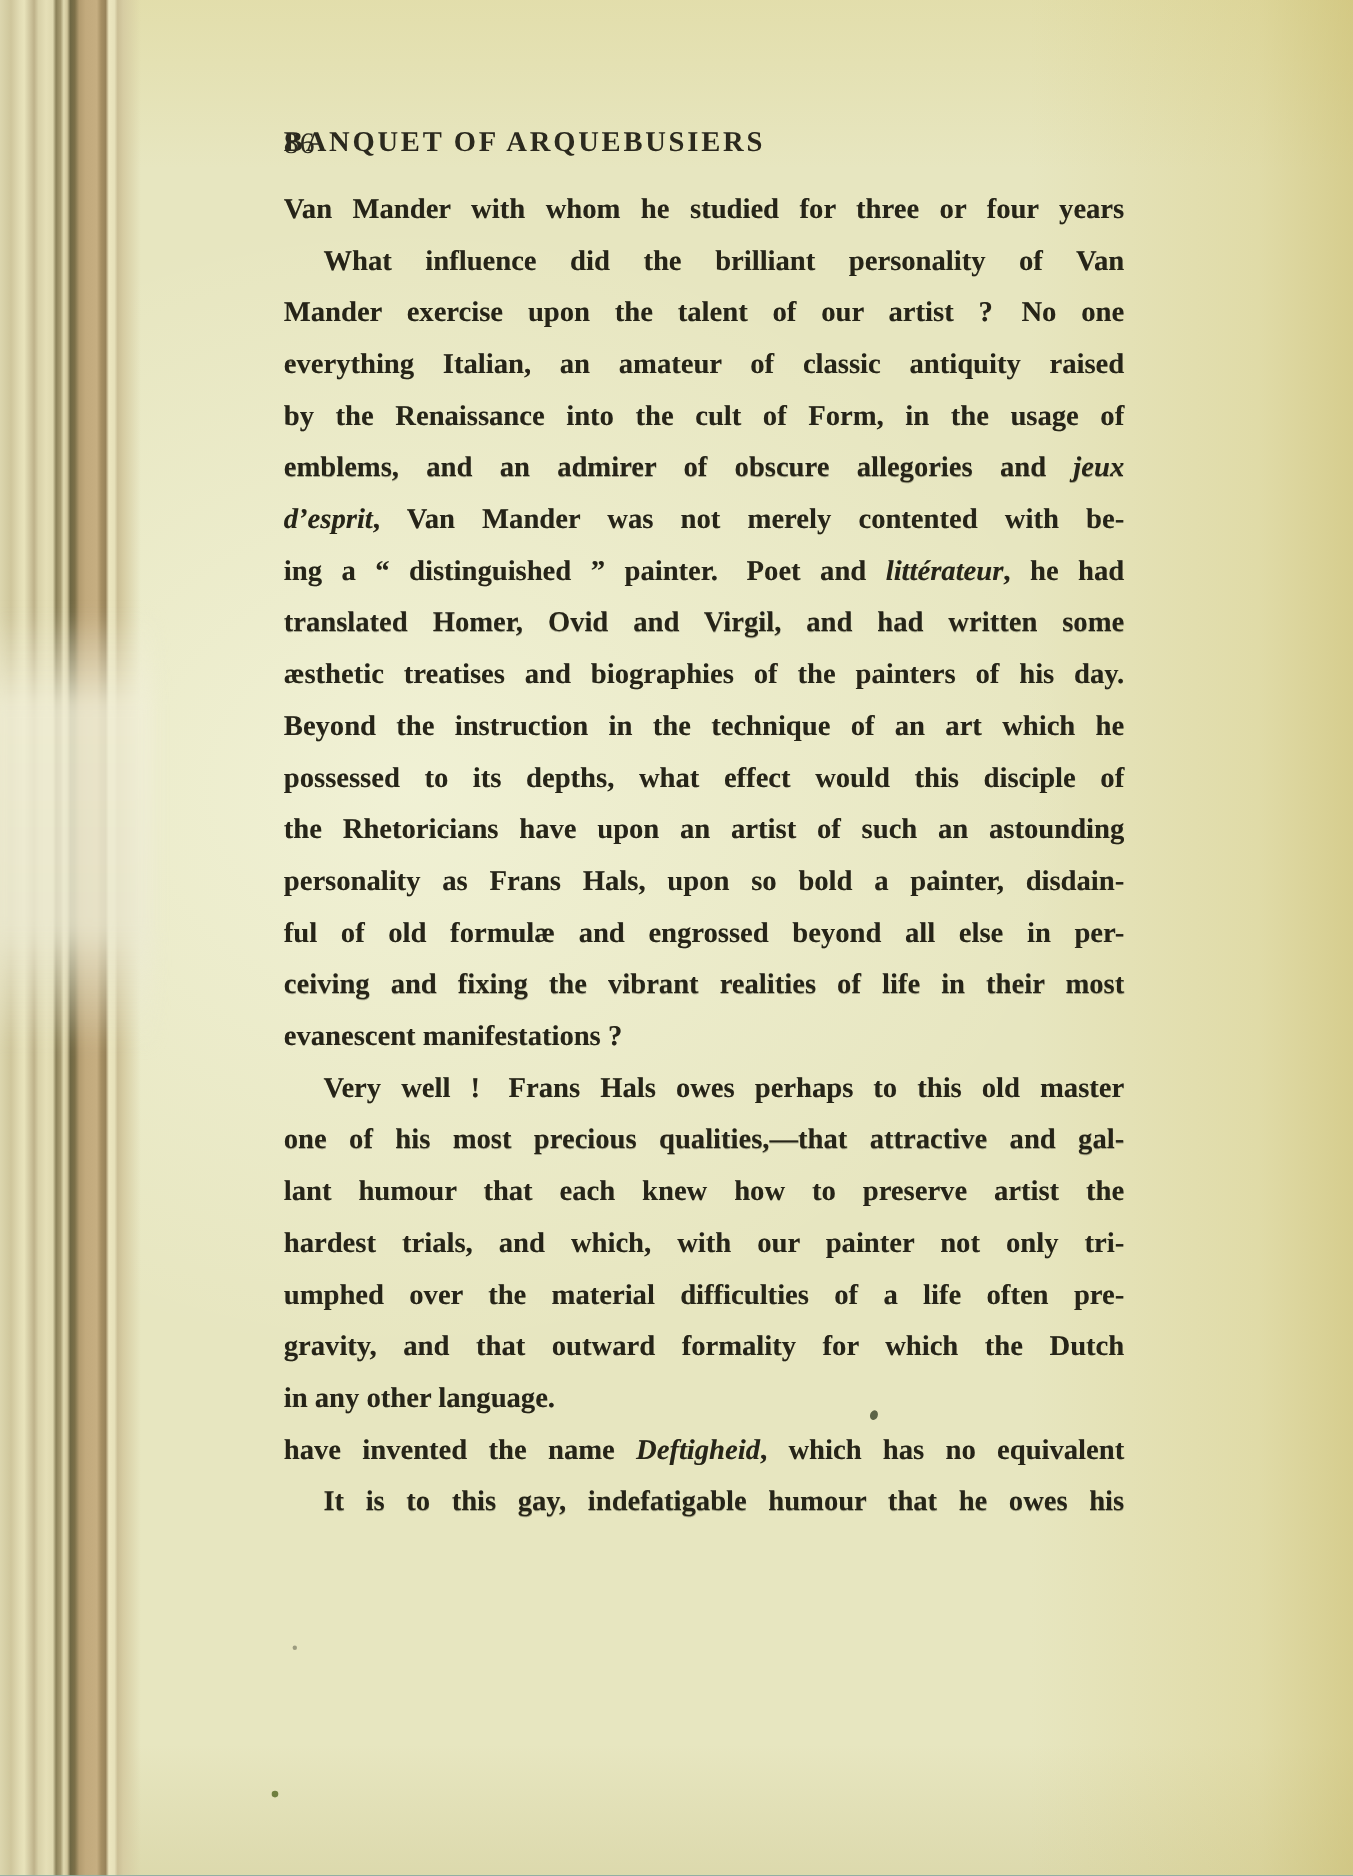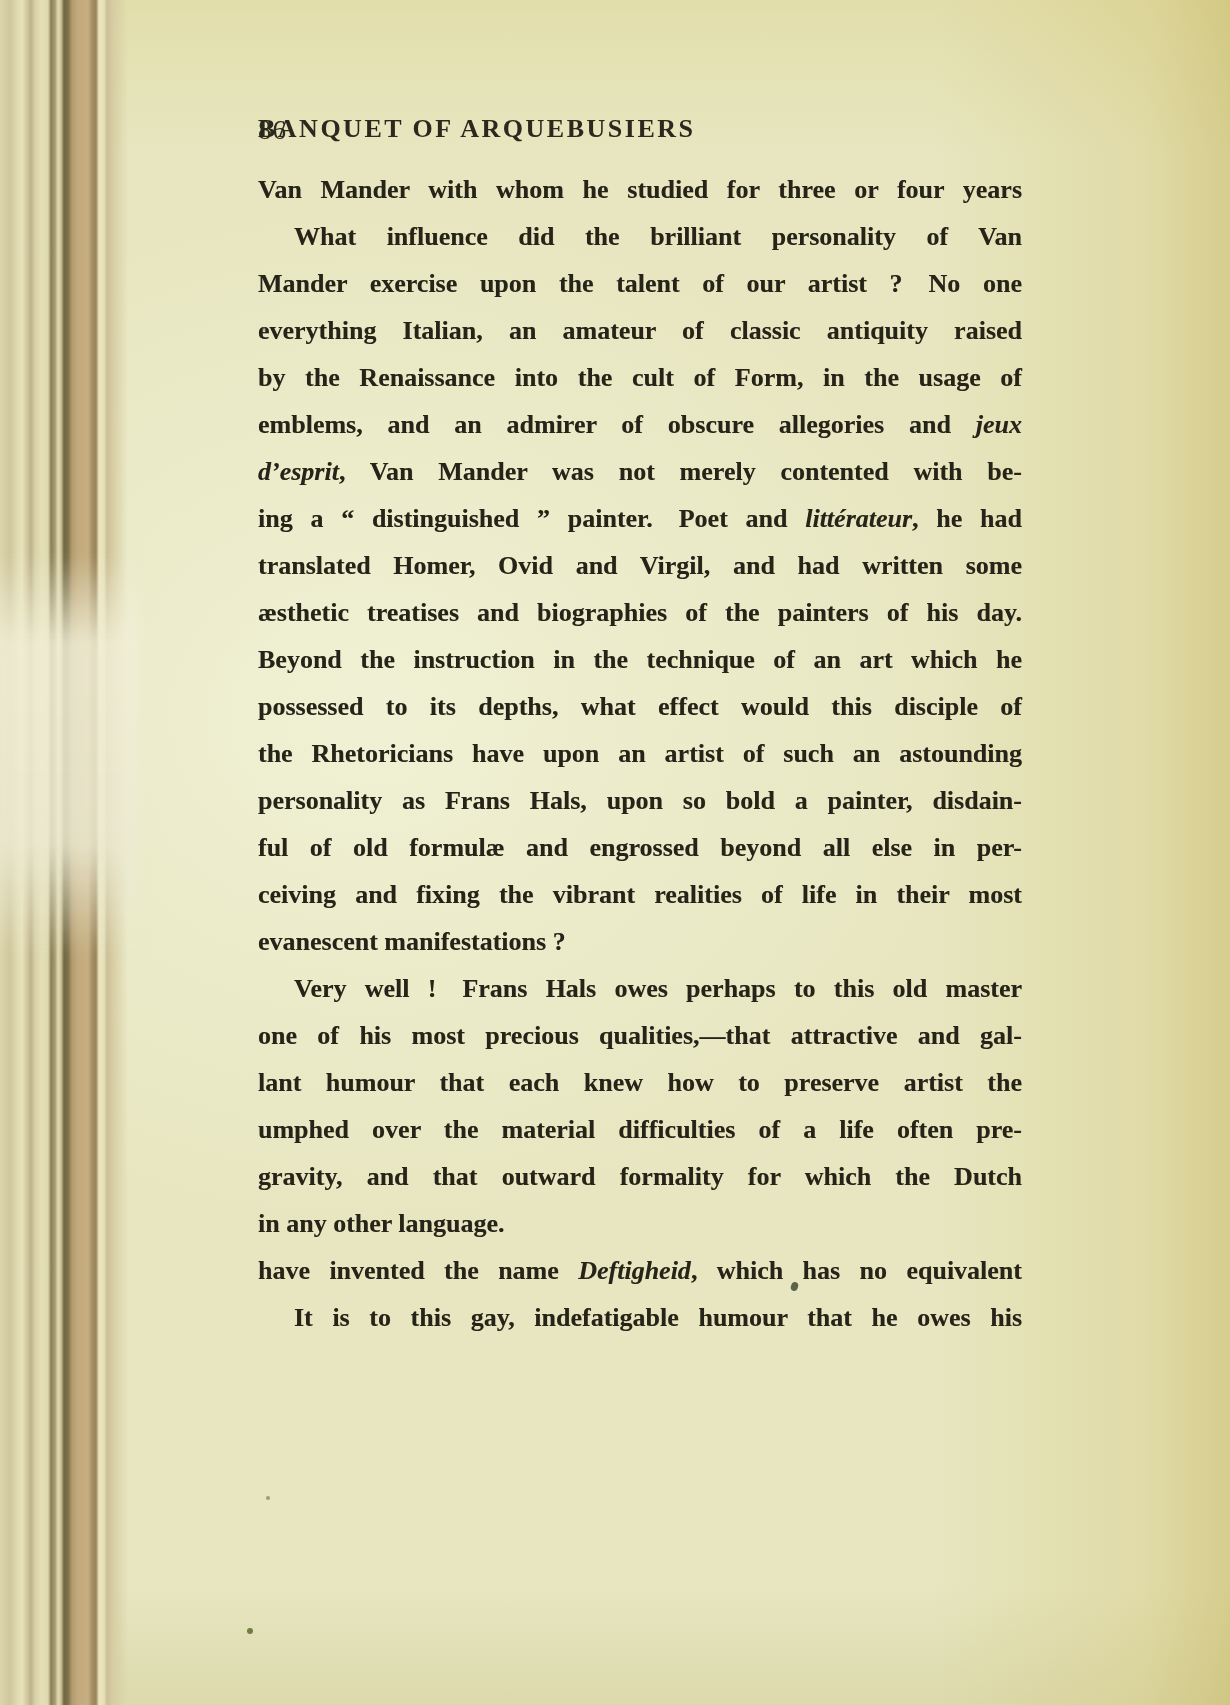--- a/index.html
+++ b/index.html
@@ -109,20 +109,21 @@
         <div class="line">the Rhetoricians have upon an artist of such an astounding</div>
         <div class="line">personality as Frans Hals, upon so bold a painter, disdain-</div>
         <div class="line">ful of old formulæ and engrossed beyond all else in per-</div>
         <div class="line">ceiving and fixing the vibrant realities of life in their most</div>
         <div class="line pend">evanescent manifestations ?</div>
       </div>
       <div class="para">
         <div class="line indent">Very well ! Frans Hals owes perhaps to this old master</div>
         <div class="line">one of his most precious qualities,—that attractive and gal-</div>
         <div class="line">lant humour that each knew how to preserve artist the</div>
+        <div class="line">hardest trials, and which, with our painter not only tri-</div>
         <div class="line">umphed over the material difficulties of a life often pre-</div>
         <div class="line">gravity, and that outward formality for which the Dutch</div>
         <div class="line pend">in any other language.</div>
         <div class="line">have invented the name <i>Deftigheid</i>, which has no equivalent</div>
       </div>
       <div class="para">
         <div class="line indent">It is to this gay, indefatigable humour that he owes his</div>
       </div>
     </div>
 

